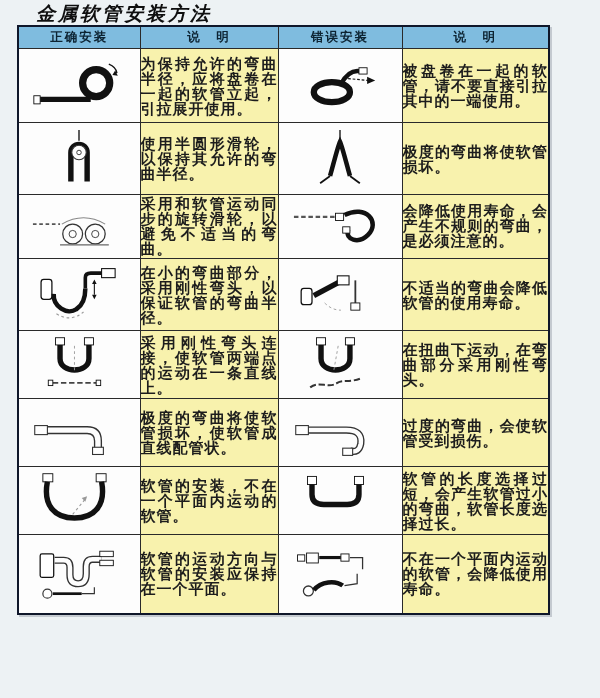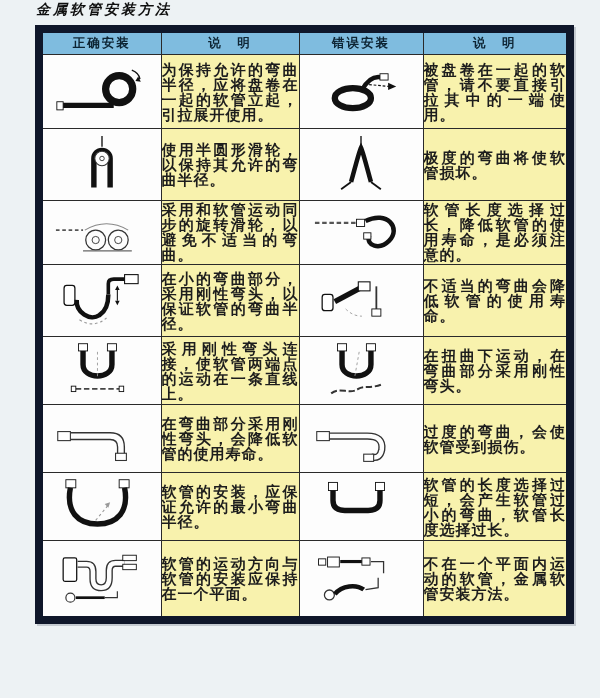--- a/index.html
+++ b/index.html
@@ -6,26 +6,26 @@
   body{
     width:600px;height:698px;position:relative;
     background:#edf2f4;
     font-family:"Liberation Sans",sans-serif;
     -webkit-font-smoothing:antialiased;
   }
   .page-title{
     position:absolute;left:36px;top:1px;
     font-family:"DejaVu Serif",serif;
     font-style:italic;font-weight:bold;
-    font-size:14px;letter-spacing:3px;color:#0f0f0f;
+    font-size:19px;letter-spacing:3px;color:#0f0f0f;
   }
   table.install{
-    position:absolute;left:35px;top:25px;
+    position:absolute;left:17px;top:25px;
     width:531px;border-collapse:collapse;table-layout:fixed;
-    border:8px solid #0f172a;
+    border:2px solid #0f172a;
     background:#f0abfc;
     box-shadow:2px 2px 0 rgba(120,130,140,.35);
   }
   table.install th, table.install td{
     border:1px solid #2a2a2a;padding:0;overflow:hidden;
   }
   table.install th{
     background:#7fbcdf;height:21px;
     font-size:12.5px;font-weight:bold;color:#0d2433;
     letter-spacing:2px;text-align:center;
@@ -119,21 +119,21 @@
     <td class="desc">
           <div class="dtext">采用和软管运动同步的旋转滑轮，以避免不适当的弯曲。</div>
         </td>
     <td class="img"><span class="ill"><svg viewBox="0 0 110 62" width="106" height="56" xmlns="http://www.w3.org/2000/svg">
               <line x1="4" y1="22" x2="50" y2="22" stroke="#555" stroke-width="2.5" stroke-dasharray="5,3"></line>
               <rect x="50" y="18" width="9" height="8" fill="#fff" stroke="#111"></rect>
               <path d="M60,20 C84,8 100,28 86,42 C76,52 60,48 64,36" fill="none" stroke="#111" stroke-width="5"></path>
               <rect x="58" y="33" width="8" height="7" fill="#fff" stroke="#111"></rect>
             </svg></span></td>
     <td class="desc">
-          <div class="dtext">软管长度选择过长，降低软管的使用寿命，是必须注意的。</div>
+          <div class="dtext">会降低使用寿命，会产生不规则的弯曲，是必须注意的。</div>
         </td>
   </tr>
       <tr style="height: 72px;">
     <td class="img"><span class="ill"><svg viewBox="0 0 110 62" width="106" height="56" xmlns="http://www.w3.org/2000/svg">
               <rect x="13" y="16" width="12" height="22" rx="3" fill="#fff" stroke="#111" stroke-width="1.4"></rect>
               <path d="M27,32 C26,46 42,56 52,49 C60,44 62,36 62,26" fill="none" stroke="#111" stroke-width="5"></path>
               <path d="M62,26 L62,14 Q62,9 68,9 L82,9" fill="none" stroke="#111" stroke-width="4"></path>
               <rect x="80" y="4" width="15" height="10" fill="#fff" stroke="#111" stroke-width="1.2"></rect>
               <path d="M30,54 Q46,64 60,52" fill="none" stroke="#999" stroke-width="1.2" stroke-dasharray="3,3"></path>
               <line x1="72" y1="21" x2="72" y2="33" stroke="#111" stroke-width="1.2"></line>
@@ -180,42 +180,42 @@
         </td>
   </tr>
       <tr style="height: 68px;">
     <td class="img"><span class="ill"><svg viewBox="0 0 110 62" width="106" height="56" xmlns="http://www.w3.org/2000/svg">
               <path d="M10,30 L64,30 Q76,30 76,42 L76,50" fill="none" stroke="#333" stroke-width="9"></path>
               <path d="M10,30 L64,30 Q76,30 76,42 L76,50" fill="none" stroke="#fdfdfd" stroke-width="6"></path>
               <rect x="6" y="25" width="14" height="10" fill="#fff" stroke="#333" stroke-width="1.2"></rect>
               <rect x="70" y="49" width="12" height="8" fill="#fff" stroke="#333" stroke-width="1.2"></rect>
             </svg></span></td>
     <td class="desc">
-          <div class="dtext">在弯曲部分采用刚性弯头，会降低软管的使用寿命。</div>
+          <div class="dtext">极度的弯曲将使软管损坏，使软管成直线配管状。</div>
         </td>
     <td class="img"><span class="ill"><svg viewBox="0 0 110 62" width="106" height="56" xmlns="http://www.w3.org/2000/svg">
               <path d="M10,30 L62,30 Q80,30 78,45 Q76,56 66,53" fill="none" stroke="#333" stroke-width="8"></path>
               <path d="M10,30 L62,30 Q80,30 78,45 Q76,56 66,53" fill="none" stroke="#fdfdfd" stroke-width="5"></path>
               <rect x="6" y="25" width="14" height="10" fill="#fff" stroke="#333" stroke-width="1.2"></rect>
               <rect x="58" y="50" width="11" height="8" fill="#fff" stroke="#333" stroke-width="1.2"></rect>
             </svg></span></td>
     <td class="desc">
           <div class="dtext">过度的弯曲，会使软管受到损伤。</div>
         </td>
   </tr>
       <tr style="height: 68px;">
     <td class="img"><span class="ill"><svg viewBox="0 0 110 62" width="106" height="56" xmlns="http://www.w3.org/2000/svg">
               <rect x="15" y="3" width="11" height="9" fill="#fff" stroke="#111"></rect>
               <rect x="74" y="3" width="11" height="9" fill="#fff" stroke="#111"></rect>
               <path d="M20,12 C15,38 28,52 50,52 C72,52 85,38 80,12" fill="none" stroke="#111" stroke-width="6"></path>
               <line x1="48" y1="48" x2="62" y2="31" stroke="#999" stroke-width="1.2" stroke-dasharray="3,3"></line>
               <path d="M64,28 l-6,2 4,4 z" fill="#999"></path>
             </svg></span></td>
     <td class="desc">
-          <div class="dtext">软管的安装，应保证允许的最小弯曲半径。</div>
+          <div class="dtext">软管的安装，不在一个平面内运动的软管。</div>
         </td>
     <td class="img"><span class="ill"><svg viewBox="0 0 110 62" width="106" height="56" xmlns="http://www.w3.org/2000/svg">
               <rect x="19" y="6" width="10" height="9" fill="#fff" stroke="#111"></rect>
               <rect x="71" y="6" width="10" height="9" fill="#fff" stroke="#111"></rect>
               <path d="M24,15 L24,26 Q24,37 37,37 L63,37 Q76,37 76,26 L76,15" fill="none" stroke="#111" stroke-width="6"></path>
             </svg></span></td>
     <td class="desc">
           <div class="dtext">软管的长度选择过短，会产生软管过小的弯曲，软管长度选择过长。</div>
         </td>
   </tr>
@@ -237,17 +237,17 @@
               <rect x="8" y="12" width="8" height="7" fill="#fff" stroke="#111"></rect>
               <rect x="18" y="10" width="13" height="11" fill="#fff" stroke="#111"></rect>
               <line x1="32" y1="15" x2="56" y2="15" stroke="#111" stroke-width="3.5"></line>
               <rect x="56" y="11" width="9" height="8" fill="#fff" stroke="#111"></rect>
               <path d="M66,15 L80,15 L80,28" fill="none" stroke="#333" stroke-width="1.4"></path>
               <circle cx="20" cy="52" r="5.5" fill="#fff" stroke="#333" stroke-width="1.4"></circle>
               <path d="M26,51 C34,41 50,40 58,46" fill="none" stroke="#111" stroke-width="5"></path>
               <path d="M60,46 L74,44 L74,33" fill="none" stroke="#333" stroke-width="1.4"></path>
             </svg></span></td>
     <td class="desc">
-          <div class="dtext">不在一个平面内运动的软管，金属软管安装方法。</div>
+          <div class="dtext">不在一个平面内运动的软管，会降低使用寿命。</div>
         </td>
   </tr>
     </tbody>
 </table>
 
 </body></html>

